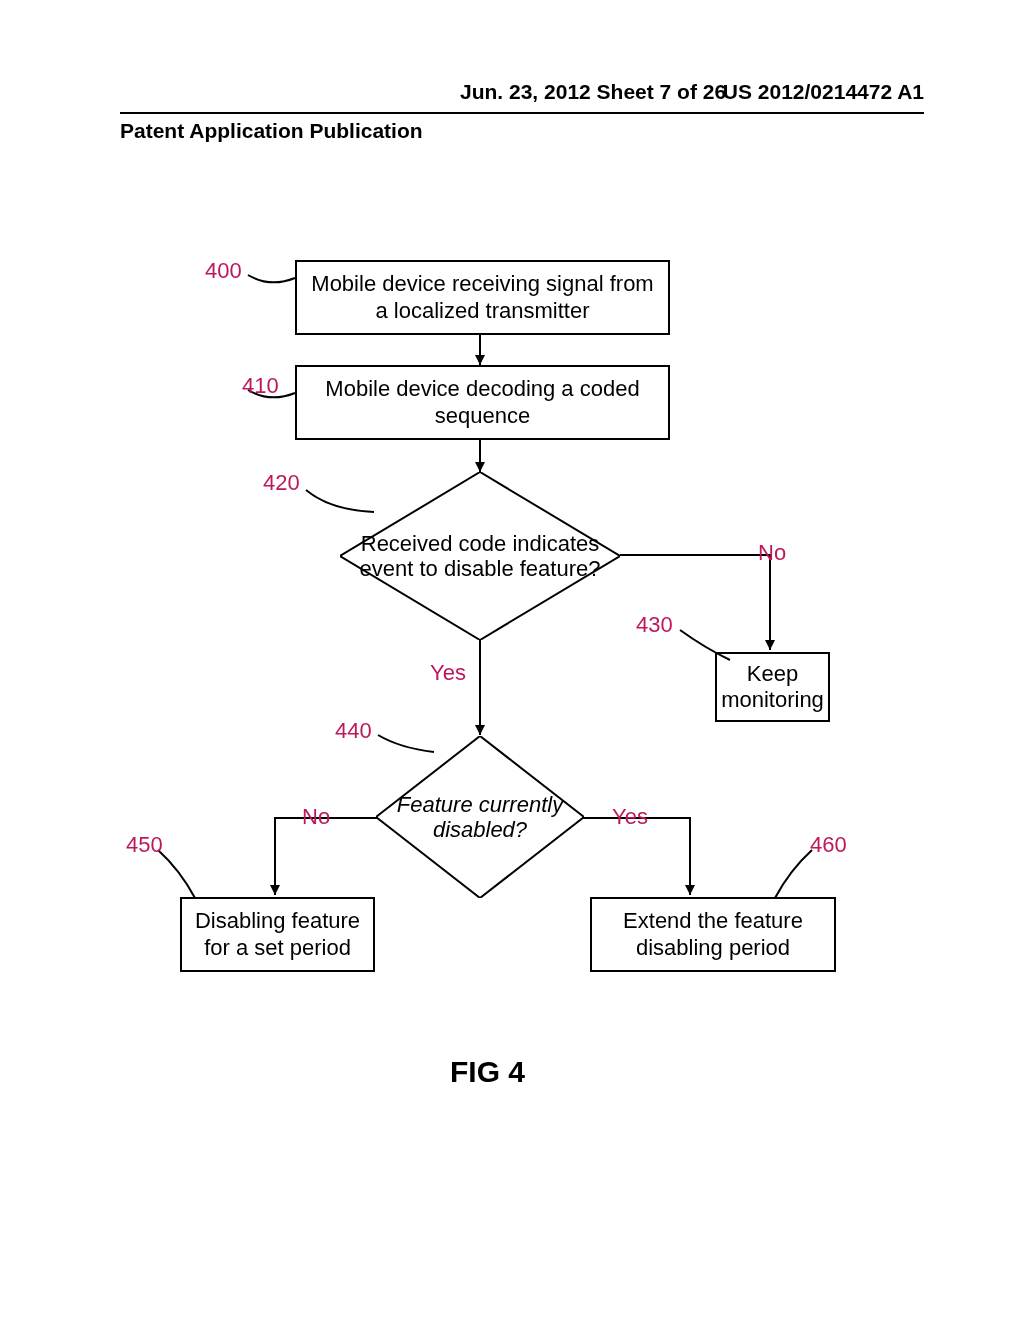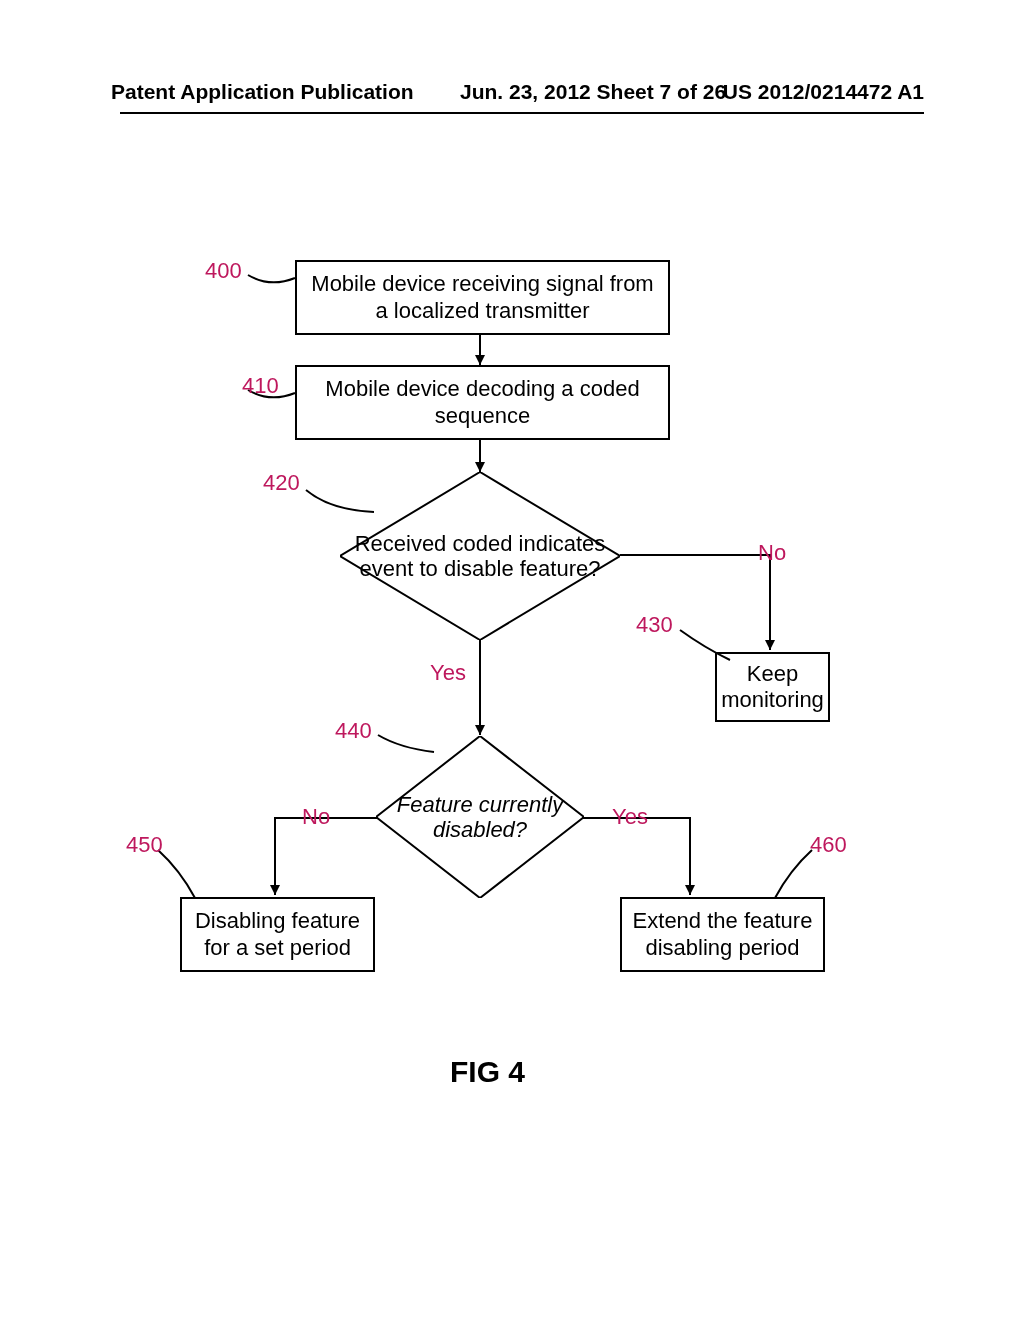--- a/index.html
+++ b/index.html
@@ -83,21 +83,21 @@
     height: 1320px;
     pointer-events: none;
   }
 </style>
 </head>
 <body>
 
 <div class="page">
 
   <div class="hdr">
-    <span style="left:111px;">Patent Application Publication</span>
+    <span style="left:120px;margin-top:39px;">Patent Application Publication</span>
     <span style="left:460px;">Jun. 23, 2012  Sheet 7 of 26</span>
     <span style="right:100px;">US 2012/0214472 A1</span>
   </div>
   <div class="rule"></div>
 
   <svg class="wires" viewBox="0 0 1024 1320">
     <defs>
       <marker id="ah" markerWidth="12" markerHeight="12" refX="10" refY="5" orient="auto" markerUnits="userSpaceOnUse">
         <path d="M0,0 L10,5 L0,10 Z" fill="#000"></path>
       </marker>
@@ -140,21 +140,21 @@
   <div class="lbl" style="left:205px; top:373px;margin-left:37px;">410</div>
   <div class="el box" style="left:295px; top:365px; width:375px; height:75px;">
     <span>Mobile device decoding a coded sequence</span>
   </div>
 
   <div class="lbl" style="left:263px; top:470px;">420</div>
   <div class="diamond-wrap" style="left:340px; top:472px; width:280px; height:168px;">
     <svg class="diamond-svg" viewBox="0 0 280 168">
       <polygon points="140,0 280,84 140,168 0,84" fill="none" stroke="#000" stroke-width="2"></polygon>
     </svg>
-    <div class="diamond-text">Received coded indicates event to disable feature?</div>
+    <div class="diamond-text">Received code indicates event to disable feature?</div>
   </div>
 
   <div class="lbl" style="left:758px; top:540px;">No</div>
   <div class="lbl" style="left:430px; top:660px;">Yes</div>
 
   <div class="lbl" style="left:636px; top:612px;">430</div>
   <div class="el box" style="left:715px; top:652px; width:115px; height:70px;">
     <span>Keep monitoring</span>
   </div>
 
@@ -168,19 +168,19 @@
 
   <div class="lbl" style="left:302px; top:804px;">No</div>
   <div class="lbl" style="left:612px; top:804px;">Yes</div>
 
   <div class="lbl" style="left:126px; top:832px;">450</div>
   <div class="el box" style="left:180px; top:897px; width:195px; height:75px;">
     <span>Disabling feature for a set period</span>
   </div>
 
   <div class="lbl" style="left:810px; top:832px;text-align:center;">460</div>
-  <div class="el box" style="left:620px; top:897px; width:205px; height:75px;">
+  <div class="el box" style="left:590px; top:897px; width:246px; height:75px;">
     <span>Extend the feature disabling period</span>
   </div>
 
   <div class="figlbl" style="left:450px; top:1055px;">FIG 4</div>
 
 </div>
 
 </body></html>

